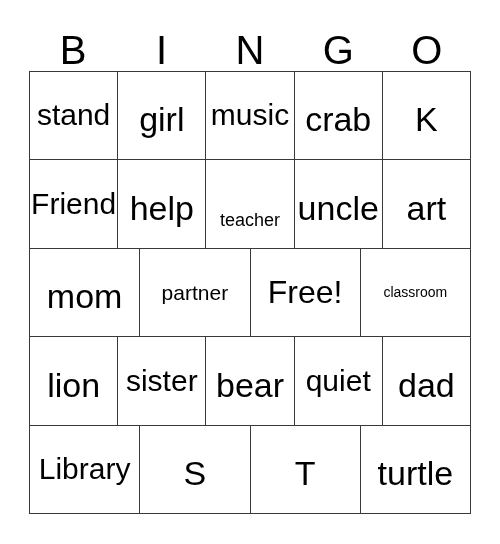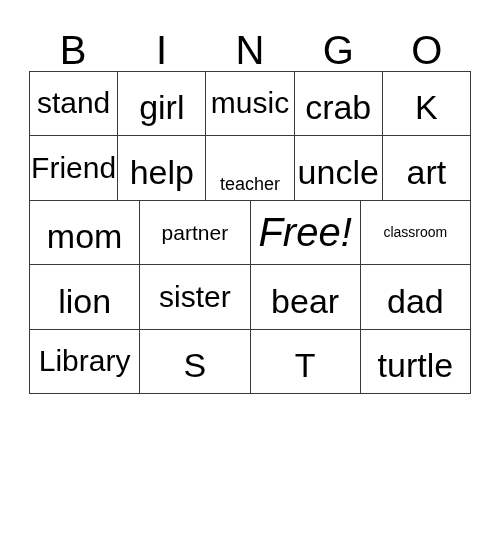--- a/index.html
+++ b/index.html
@@ -38,21 +38,21 @@
     font-size: 40px;
     line-height: 42px;
     font-weight: 400;
     color: #000000;
     letter-spacing: 0px;
   }
 
   
   #bingo-grid {
     width: 442px;
-    height: 323px;
+    height: 443px;
     border-left: 1.5px solid #3a3a3a;
     border-top: 1.5px solid #3a3a3a;
     box-sizing: border-box;
     display: flex;
     flex-direction: column;
   }
   .bingo-row {
     display: flex;
     flex: 1 1 0;
     min-height: 0;
@@ -72,21 +72,21 @@
   .cell-text {
     display: block;
     text-align: center;
     white-space: nowrap;
     line-height: 1.02;
     color: #000000;
     padding: 0 1px;
   }
 
   
-  .fs-xl   { font-size: 40px; font-style: italic; }
+  .fs-xl   { font-size: 32px; }
   .fs-lg   { font-size: 34px; margin-top: 8px; }
   .fs-md   { font-size: 30px; }
   .fs-sm   { font-size: 21px; }
   .fs-xs   { font-size: 18px; margin-top: 32px; }
   .fs-xxs  { font-size: 14px; }
   .fs-tiny { font-size: 14px; }
 </style>
 </head>
 <body>
 
@@ -157,20 +157,23 @@
       <div class="bingo-cell">
           <span class="cell-text fs-lg">lion</span>
         </div>
       <div class="bingo-cell">
           <span class="cell-text fs-md">sister</span>
         </div>
       <div class="bingo-cell">
           <span class="cell-text fs-lg">bear</span>
         </div>
       <div class="bingo-cell">
+          <span class="cell-text fs-md">quiet</span>
+        </div>
+      <div class="bingo-cell">
           <span class="cell-text fs-lg">dad</span>
         </div>
     </div>
 
     <div class="bingo-row">
       <div class="bingo-cell">
           <span class="cell-text fs-md">Library</span>
         </div>
       <div class="bingo-cell">
           <span class="cell-text fs-lg">S</span>

